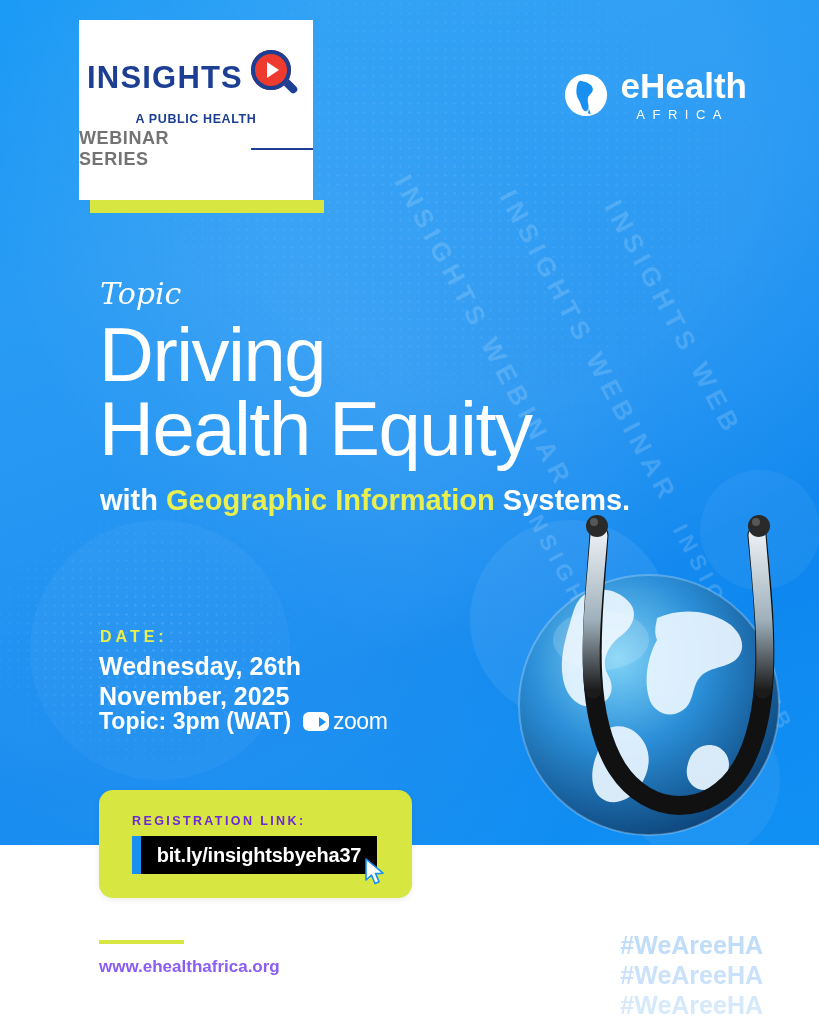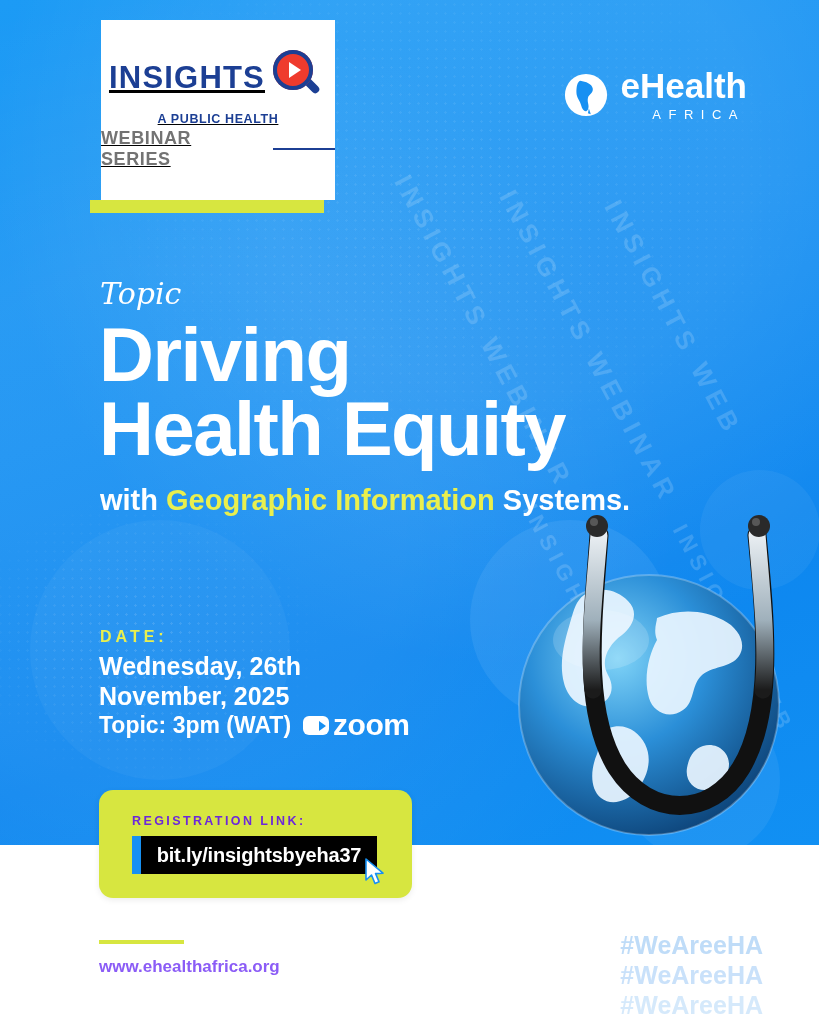--- a/index.html
+++ b/index.html
@@ -63,25 +63,25 @@
     transform-origin: left top;
   }
   .wm1 { left: 415px; top: 170px; transform: rotate(62deg); }
   .wm2 { left: 520px; top: 185px; transform: rotate(62deg); }
   .wm3 { left: 625px; top: 195px; transform: rotate(62deg); }
   .wm4 { left: 540px; top: 500px; transform: rotate(62deg); font-size: 22px; }
   .wm5 { left: 690px; top: 520px; transform: rotate(62deg); font-size: 22px; }
 
   
   .logo-card {
-    position: absolute; left: 101px; top: 20px;
+    position: absolute; left: 79px; top: 20px;
     width: 234px; height: 180px;
     background: #ffffff;
     display: flex; flex-direction: column;
-    align-items: center; justify-content: center; text-decoration: underline;
+    align-items: center; justify-content: center;
   }
   .logo-underbar {
     position: absolute; left: 90px; top: 200px;
     width: 234px; height: 13px;
     background: #d7e640;
   }
   .insights-row {
     display: flex; align-items: center; gap: 6px;
   }
   .insights-word {
@@ -130,36 +130,36 @@
   
   .eha {
     position: absolute; right: 72px; top: 68px;
     display: flex; align-items: center; gap: 12px;
   }
   .eha-globe { width: 46px; height: 46px; }
   .eha-text { display: flex; flex-direction: column; align-items: flex-start; }
   .eha-name { font-size: 35px; font-weight: 700; color: #ffffff; line-height: 1; }
   .eha-sub {
     font-size: 13px; letter-spacing: 7.5px; color: #ffffff; font-weight: 500;
-    margin-top: 4px; align-self: flex-end; margin-right: 2px;
+    margin-top: 4px; align-self: flex-end; margin-right: 18px;
   }
 
   
   .topic-label {
     position: absolute; left: 100px; top: 276px;
     font-family: "DejaVu Serif", serif;
     font-style: italic;
     font-size: 30px;
     color: #ffffff;
   }
   .headline {
     position: absolute; left: 99px; top: 318px;
     width: 620px;
     color: #ffffff;
-    font-weight: 700;
+    font-weight: 400;
     font-size: 76px;
     line-height: 0.97;
     letter-spacing: -1.5px;
   }
   .headline .l2 { display: block; }
   .subline {
     position: absolute; left: 100px; top: 484px;
     font-size: 29px; font-weight: 700; color: #ffffff;
   }
   .subline .hl { color: #e9ef4e; }
@@ -185,21 +185,21 @@
     width: 26px; height: 19px; border-radius: 6px; background: #ffffff;
     position: relative;
   }
   .zoom-cam::after {
     content: ""; position: absolute; right: 3px; top: 5px;
     width: 0; height: 0;
     border-left: 7px solid #1790f2;
     border-top: 5px solid transparent;
     border-bottom: 5px solid transparent;
   }
-  .zoom-word { font-size: 30px; font-weight: 700; color: #ffffff; letter-spacing: -0.5px; }
+  .zoom-word { font-size: 23px; font-weight: 400; color: #ffffff; letter-spacing: -0.5px; }
 
   
   .art {
     position: absolute; right: 0px; top: 500px;
     width: 330px; height: 345px;
   }
 
   
   .reg-card {
     position: absolute; left: 99px; top: 790px;

